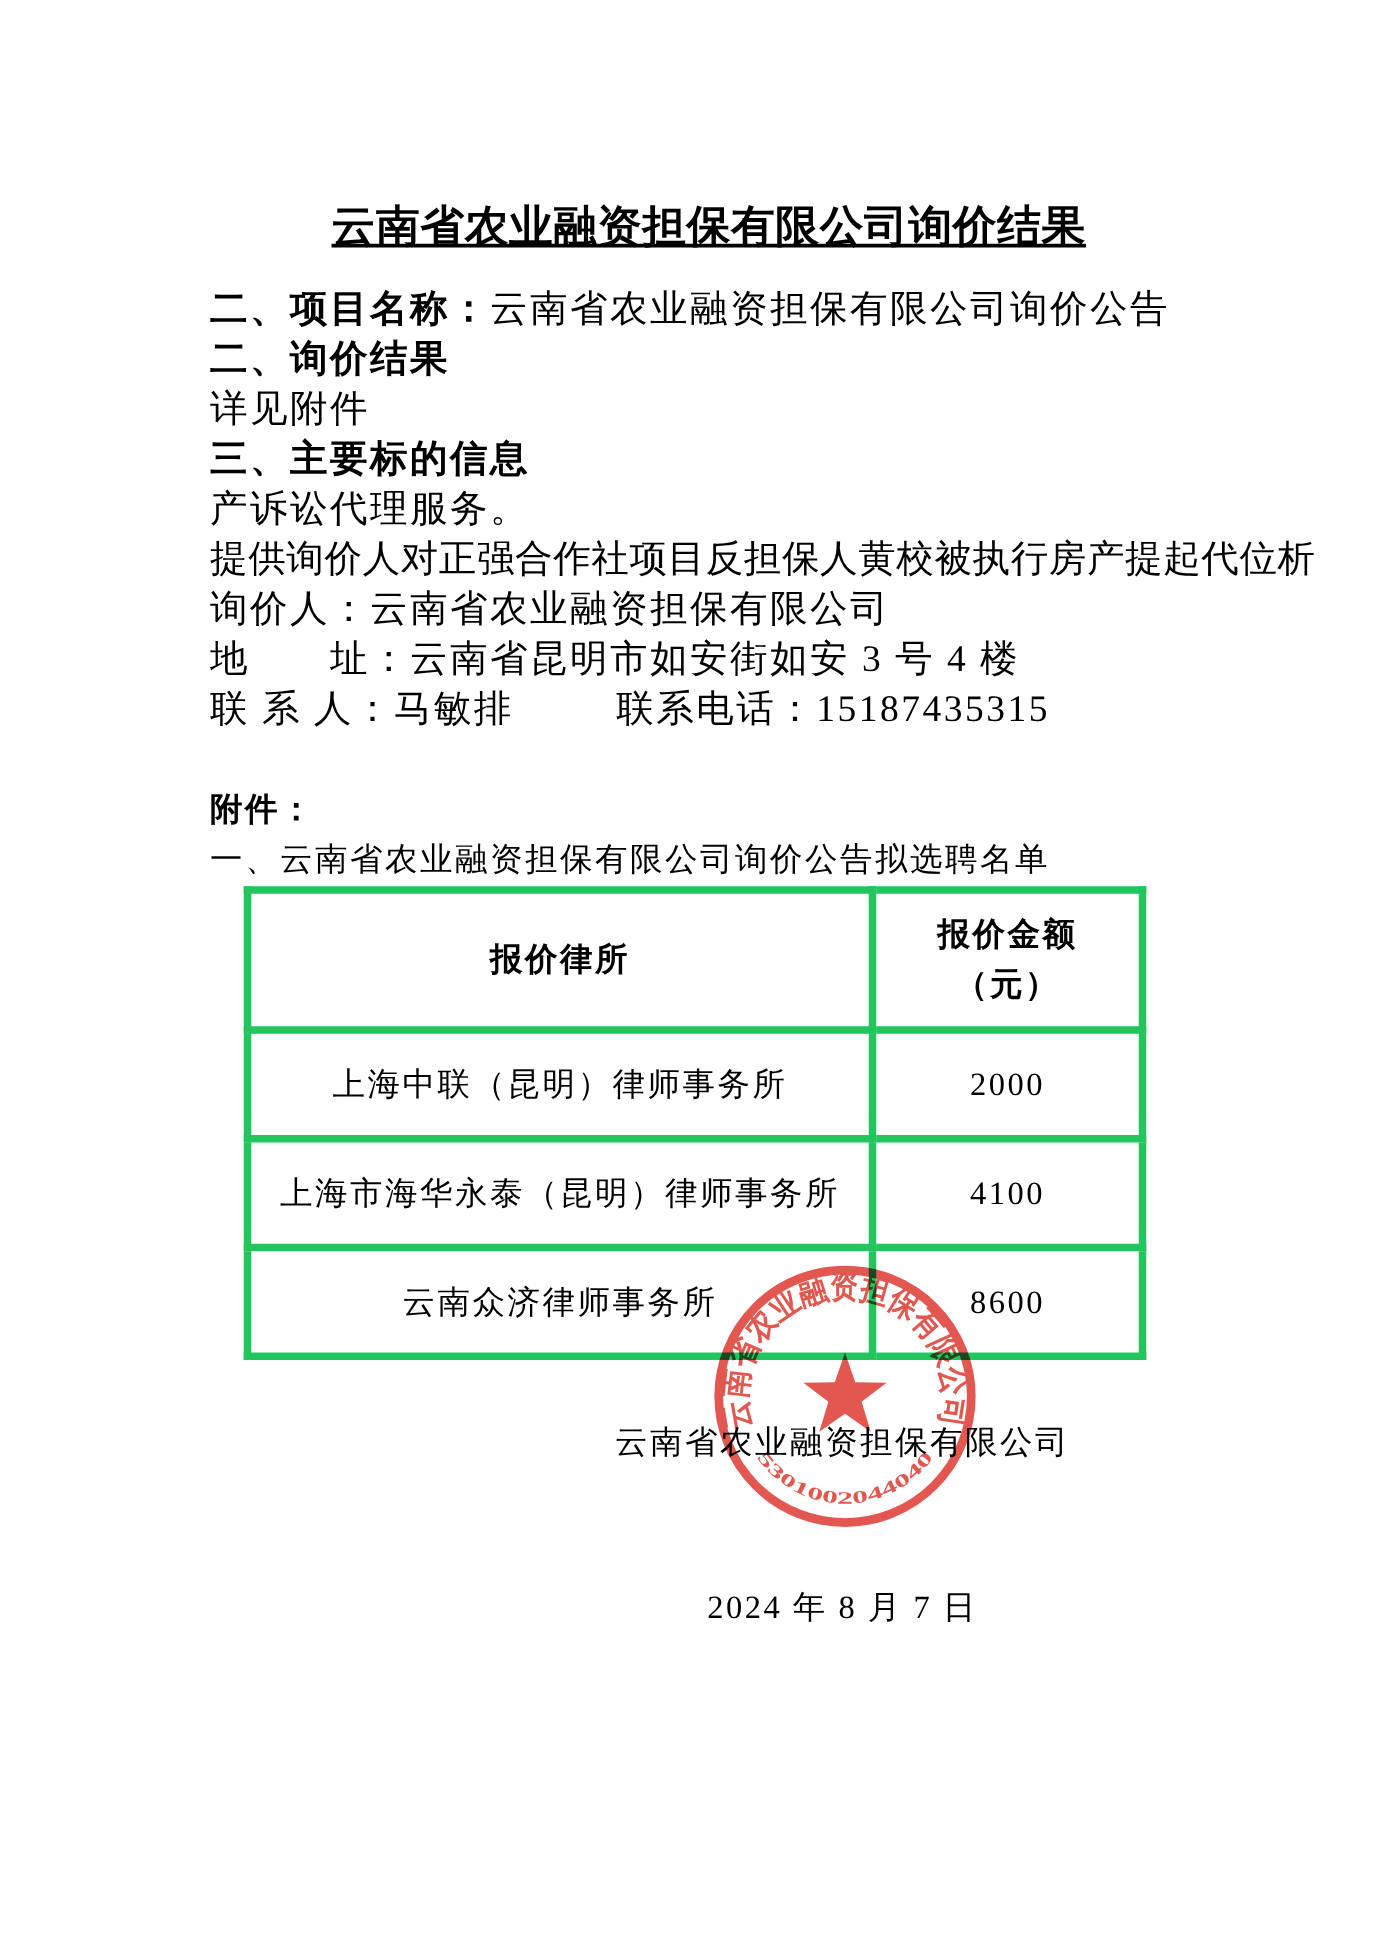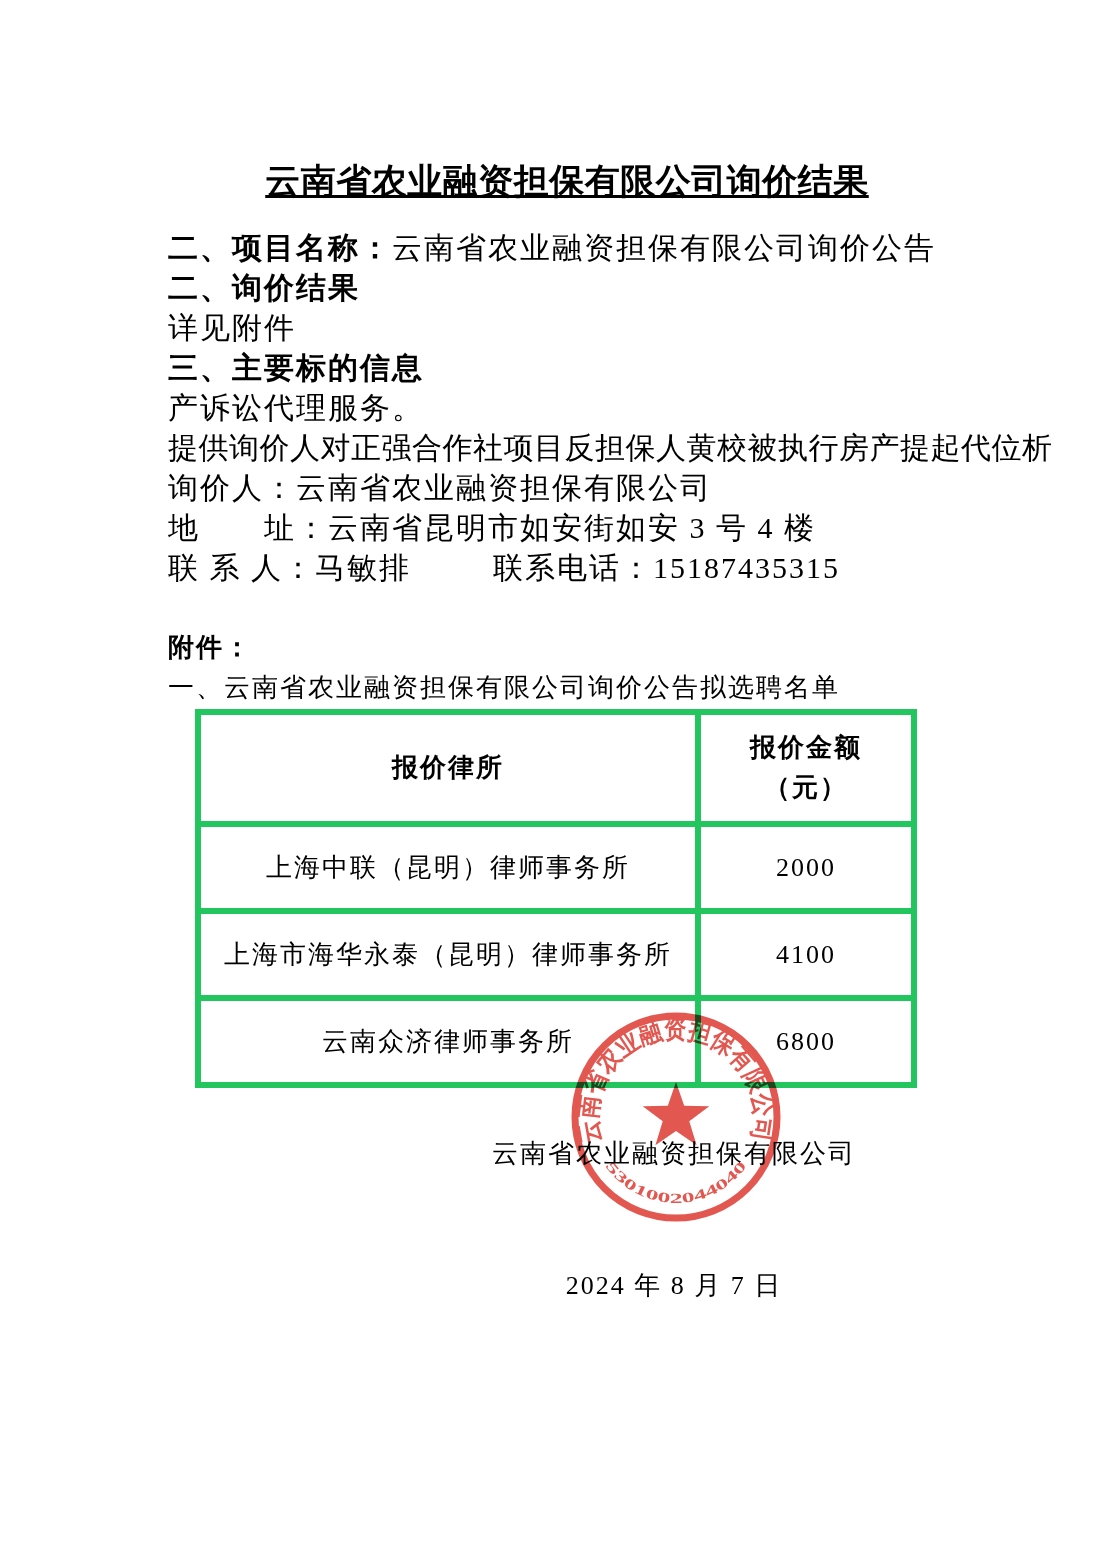--- a/index.html
+++ b/index.html
@@ -105,21 +105,21 @@
         <tr>
           <td>上海中联（昆明）律师事务所</td>
           <td>2000</td>
         </tr>
         <tr>
           <td>上海市海华永泰（昆明）律师事务所</td>
           <td>4100</td>
         </tr>
         <tr>
           <td>云南众济律师事务所</td>
-          <td>6800</td>
+          <td>8600</td>
         </tr>
       </tbody>
     </table>
 
   </div>
 
   <div class="signature">
     <div>云南省农业融资担保有限公司</div>
     <div>2024 年 8 月 7 日</div>
   </div>

